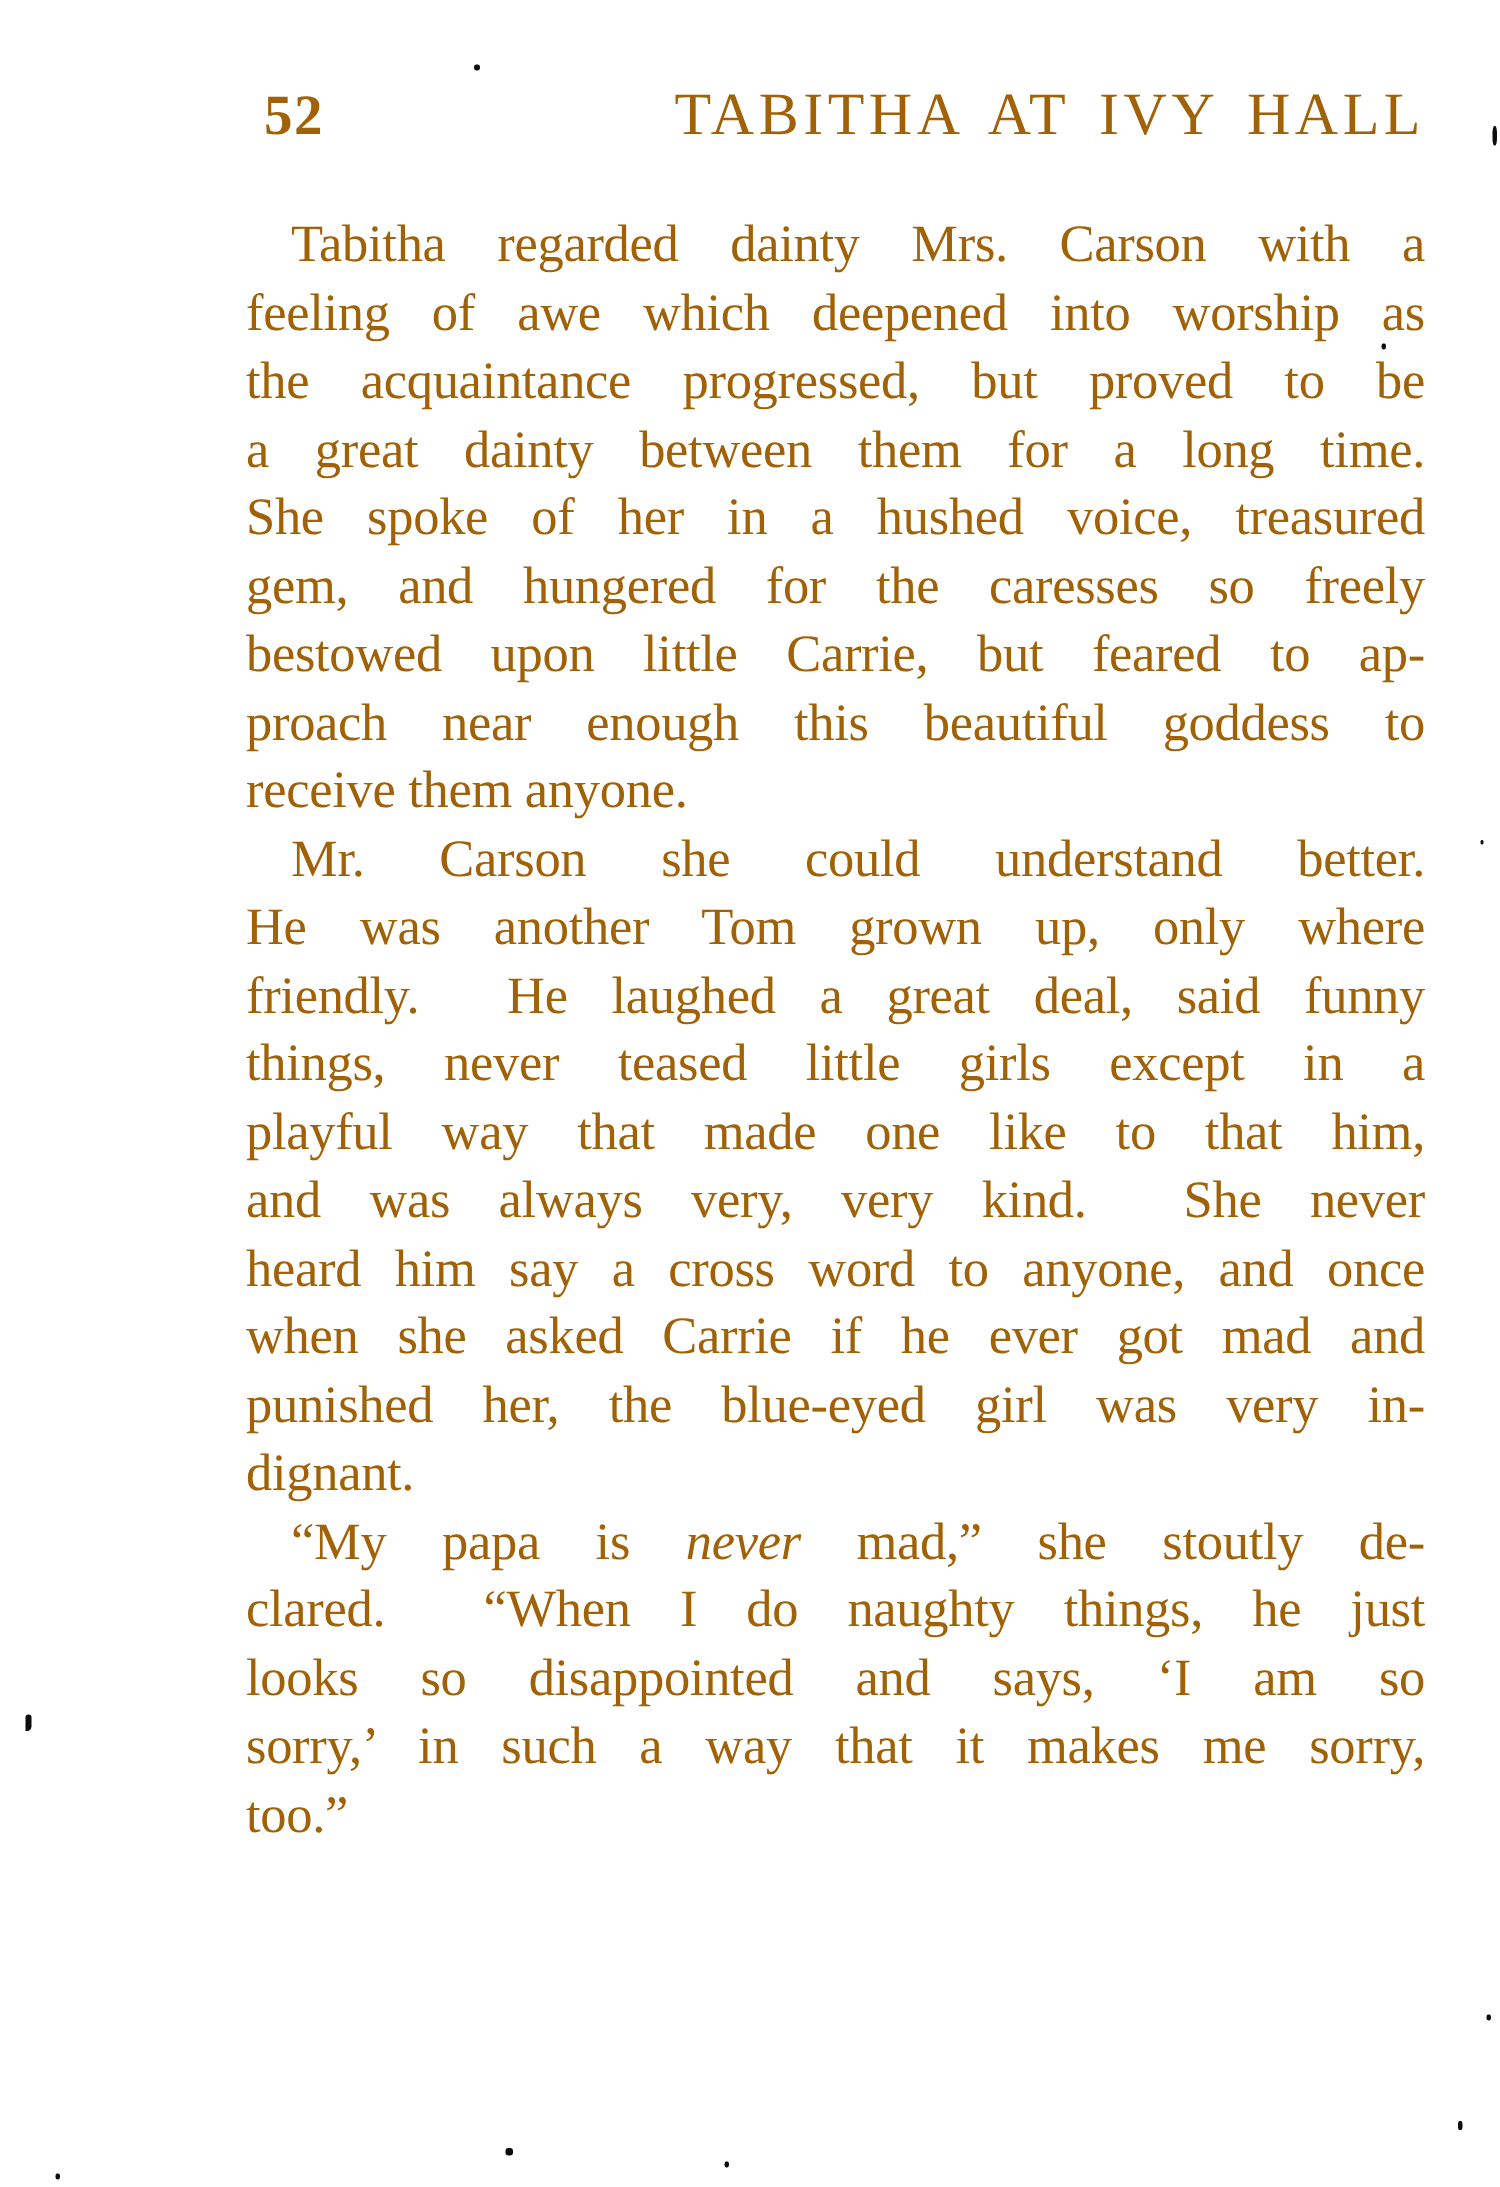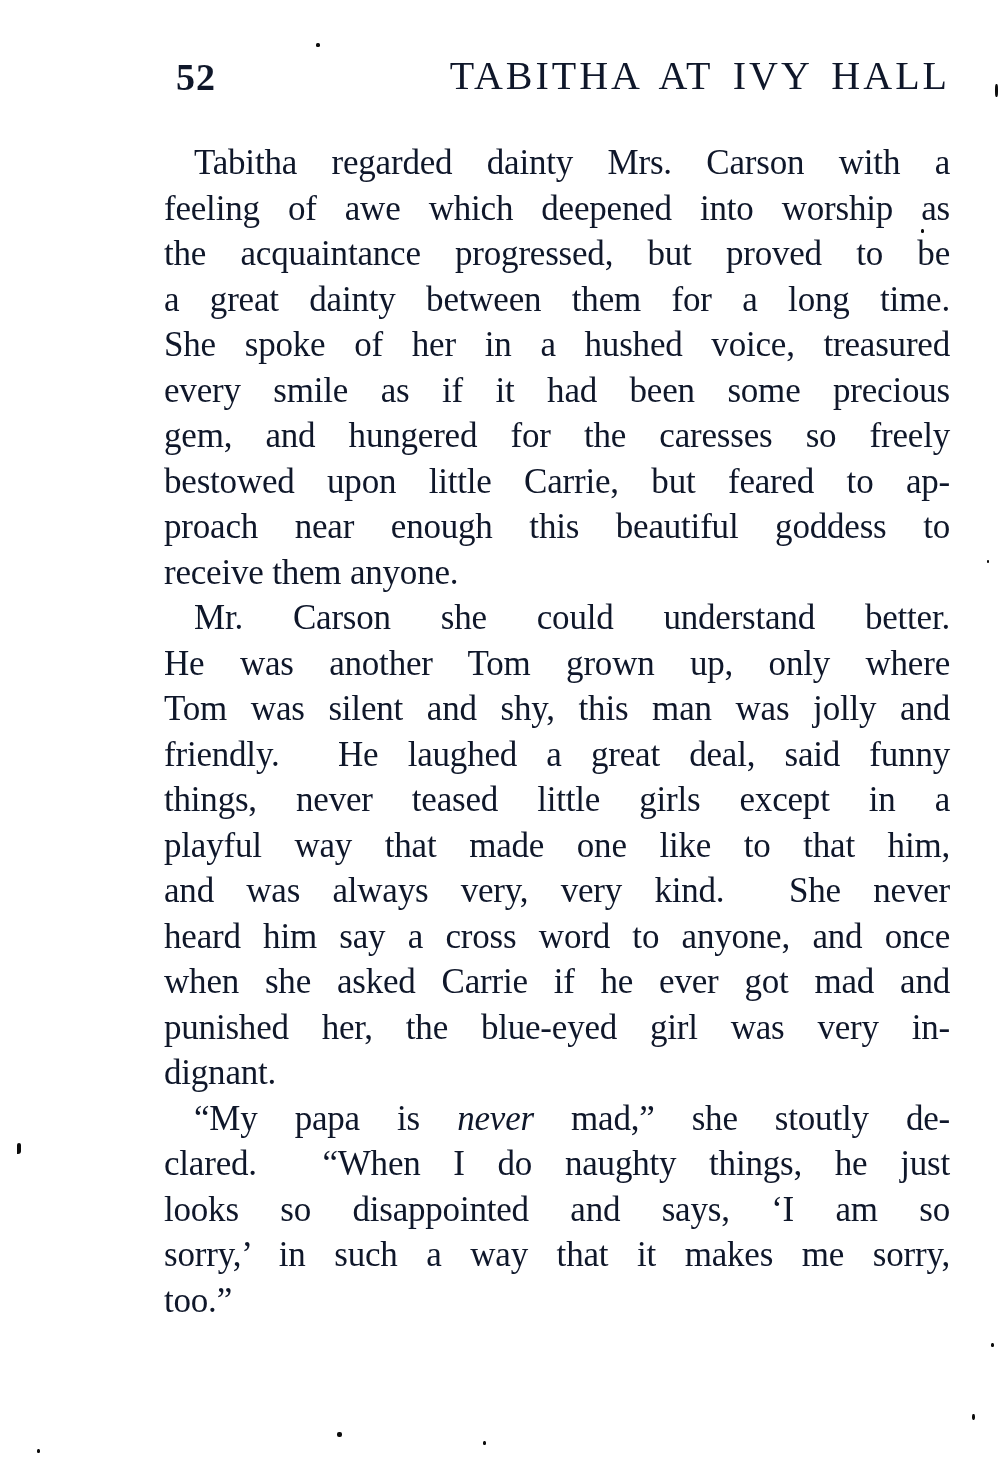--- a/index.html
+++ b/index.html
@@ -6,21 +6,21 @@
   html, body {
     margin: 0;
     padding: 0;
     background: #ffffff;
   }
   .page {
     position: relative;
     width: 1000px;
     height: 1458px;
     background: #ffffff;
-    color: #0f172a;
+    color: #a16207;
     font-family: "Liberation Serif", "DejaVu Serif", serif;
     overflow: hidden;
   }
   .page-header {
     position: absolute;
     top: 52px;
     left: 164px;
     width: 786px;
     height: 48px;
   }
@@ -92,28 +92,26 @@
     <span class="page-number">52</span>
     <div class="header-title">TABITHA AT IVY HALL</div>
   </div>
 
   <div class="page-body">
       <div class="line para-start">Tabitha regarded dainty Mrs. Carson with a</div>
       <div class="line">feeling of awe which deepened into worship as</div>
       <div class="line">the acquaintance progressed, but proved to be</div>
       <div class="line">a great dainty between them for a long time.</div>
       <div class="line">She spoke of her in a hushed voice, treasured</div>
-      <div class="line">every smile as if it had been some precious</div>
       <div class="line">gem, and hungered for the caresses so freely</div>
       <div class="line">bestowed upon little Carrie, but feared to ap-</div>
       <div class="line">proach near enough this beautiful goddess to</div>
       <div class="line para-end">receive them anyone.</div>
       <div class="line para-start">Mr. Carson she could understand better.</div>
       <div class="line">He was another Tom grown up, only where</div>
-      <div class="line">Tom was silent and shy, this man was jolly and</div>
       <div class="line">friendly.&nbsp; He laughed a great deal, said funny</div>
       <div class="line">things, never teased little girls except in a</div>
       <div class="line">playful way that made one like to that him,</div>
       <div class="line">and was always very, very kind.&nbsp; She never</div>
       <div class="line">heard him say a cross word to anyone, and once</div>
       <div class="line">when she asked Carrie if he ever got mad and</div>
       <div class="line">punished her, the blue-eyed girl was very in-</div>
       <div class="line para-end">dignant.</div>
       <div class="line para-start">“My papa is <i>never</i> mad,” she stoutly de-</div>
       <div class="line">clared.&nbsp; “When I do naughty things, he just</div>

